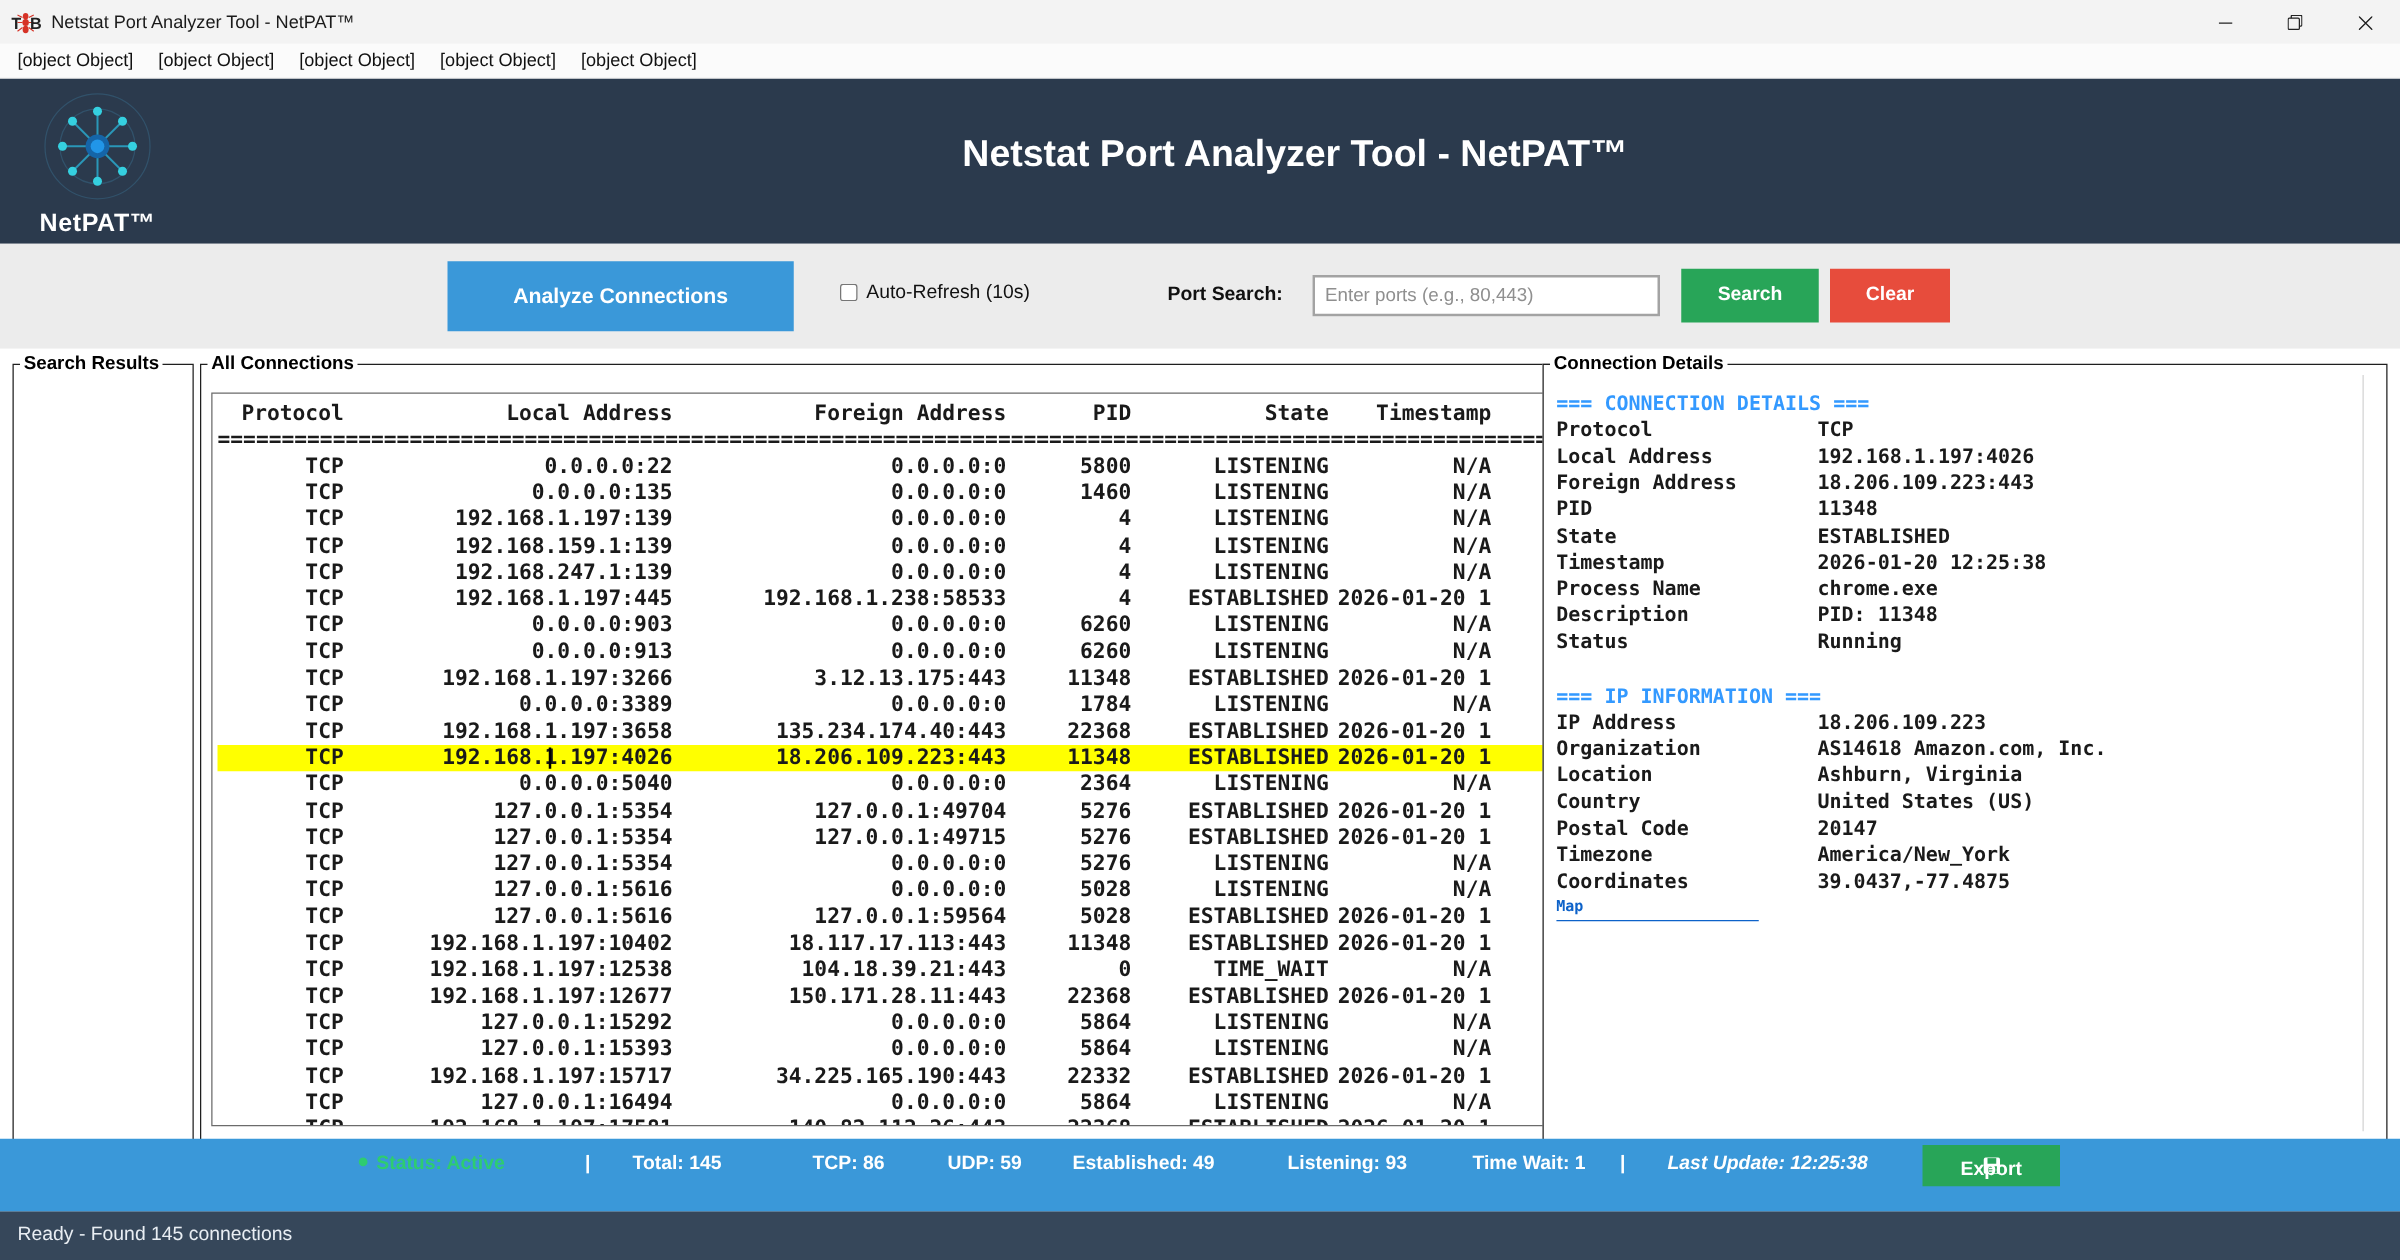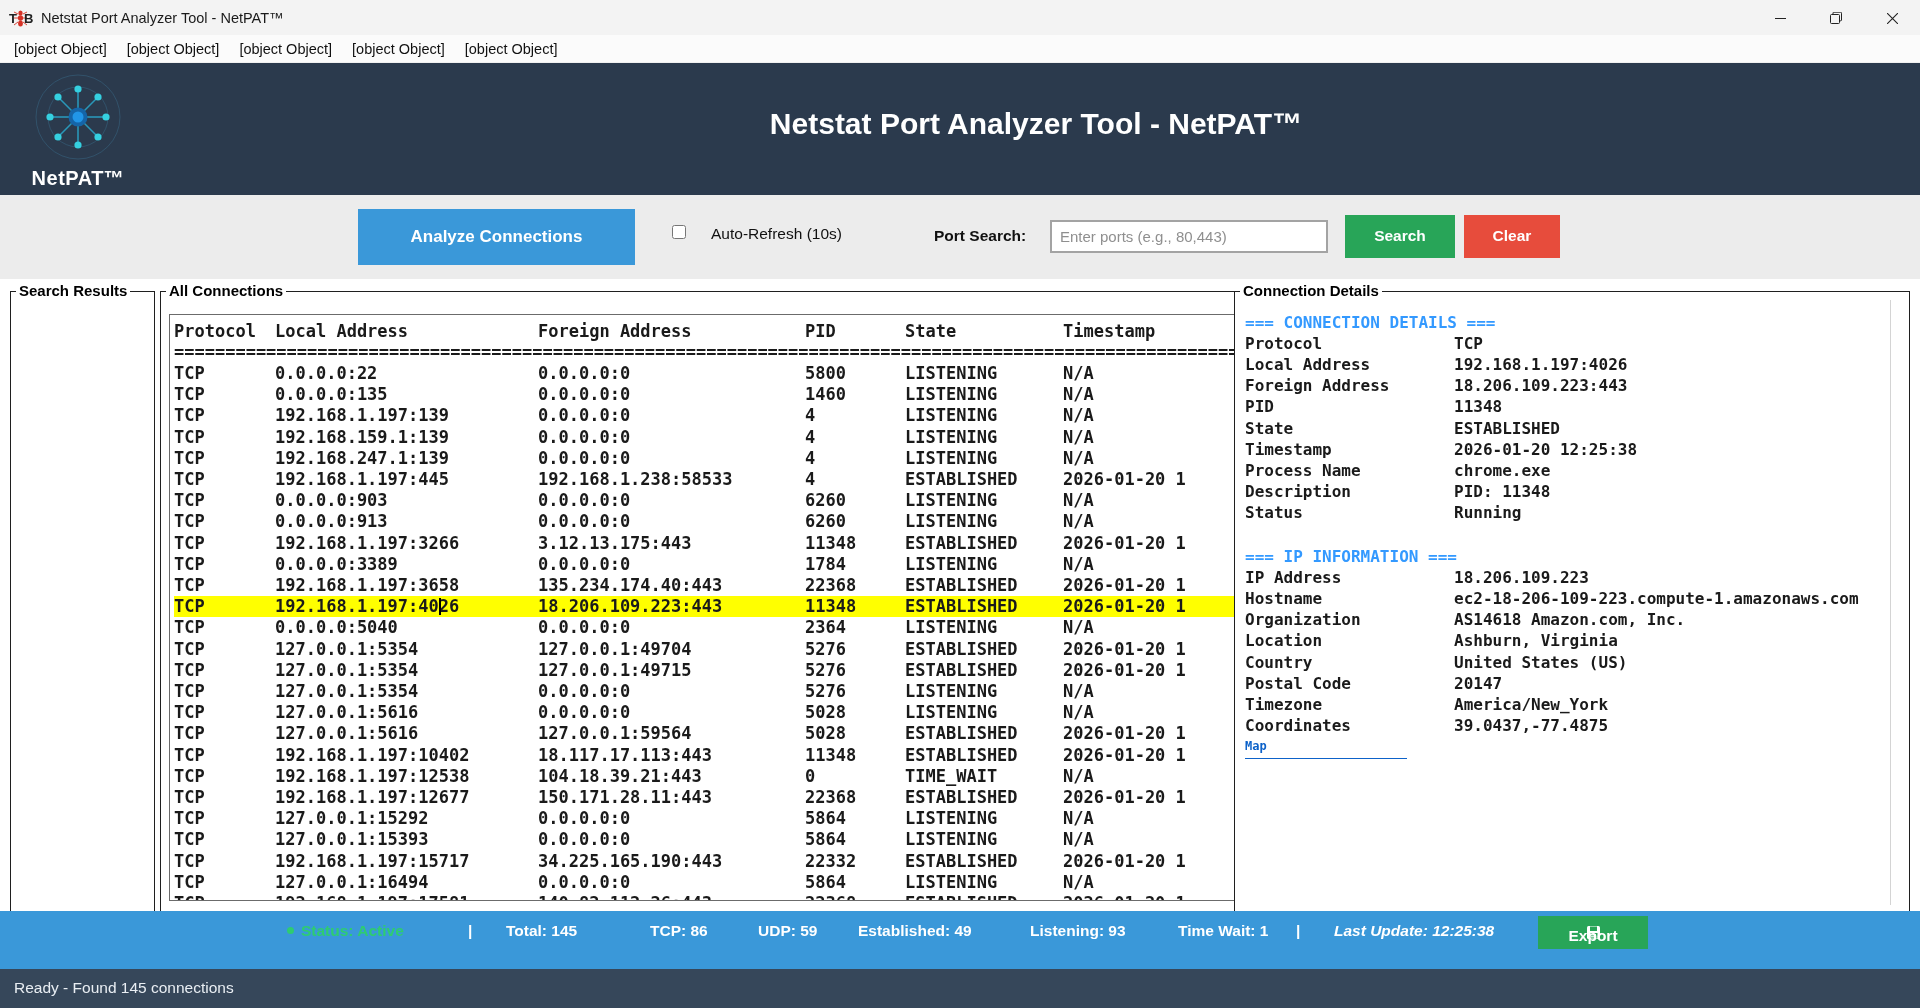--- a/index.html
+++ b/index.html
@@ -22,37 +22,37 @@
   .header { height:134px; background:var(--header-bg); position:relative; }
   .logo { position:absolute; left:28px; top:8px; width:100px; text-align:center; }
   .logo-text { color:#fff; font-weight:bold; font-size:20px; letter-spacing:.5px; margin-top:-4px; }
   .header-title { position:absolute; left:0; right:0; top:44px; text-align:center; padding-left:152px;
     color:#fff; font-size:30px; font-weight:bold; }
 
   
   .toolbar { height:85px; background:var(--toolbar-bg); position:relative; }
   .btn { border:none; color:#fff; font-weight:bold; font-family:"Liberation Sans",sans-serif; }
   .analyze-btn { position:absolute; left:358px; top:14px; width:277px; height:56px; background:var(--accent-blue); font-size:17px; }
-  .autorefresh { position:absolute; left:672px; top:30px; display:flex; gap:25px; }
+  .autorefresh { position:absolute; left:672px; top:30px; display:flex; align-items:center; gap:7px; }
   .autorefresh input { width:14px; height:14px; }
   .autorefresh span { font-size:15.5px; color:#111; }
   .port-label { position:absolute; left:934px; top:32px; font-size:15.5px; font-weight:bold; color:#111; }
   .port-input { position:absolute; left:1050px; top:25px; width:278px; height:33px; border:2px solid #a3a3a3;
     font-size:15px; padding:0 8px; font-family:"Liberation Sans",sans-serif; background:#fff; }
   .port-input::placeholder { color:#8f8f8f; }
   .search-btn { position:absolute; left:1345px; top:20px; width:110px; height:43px; background:var(--green); font-size:15.5px; }
   .clear-btn  { position:absolute; left:1464px; top:20px; width:96px;  height:43px; background:var(--red);   font-size:15.5px; }
 
   
   .main { height:642px; background:#fff; position:relative; }
   .groupbox { position:absolute; top:12px; height:623px; border:1px solid #1f1f1f; background:#fff; }
   .gb-label { position:absolute; top:-10px; left:5px; background:#fff; padding:0 3px;
     font-size:15px; font-weight:bold; color:#000; }
   .gb-search  { left:10px;   width:145px; }
-  .gb-conn    { left:160px;  width:1154px; }
+  .gb-conn    { left:160px;  width:1154px;text-align:right; }
   .gb-details { left:1234px; width:676px; }
 
   .listbox { position:absolute; left:8px; top:22px; right:8px; bottom:12px; border:1px solid #6b6b6b;
     background:#fff; overflow:hidden; padding:6px 0 0 4px; }
   .mono { font-family:"DejaVu Sans Mono", monospace; font-weight:700; font-size:17px; line-height:21.2px;
     color:#1a1a1a; white-space:pre; }
   .trow { display:flex; }
   .c-proto{width:101px;overflow:hidden;} .c-local{width:263px;overflow:hidden;position:relative;}
   .c-foreign{width:267px;overflow:hidden;} .c-pid{width:100px;overflow:hidden;}
   .c-state{width:158px;overflow:hidden;} .c-time{width:130px;overflow:hidden;}
@@ -495,24 +495,20 @@
           </div>
         <div class="dgap"></div>
         <div class="dline dsect">=== IP INFORMATION ===</div>
         <div>
 
             <div class="dline">
               <span class="k">IP Address</span>
               <span class="v">18.206.109.223</span>
             </div>
 
-            <div class="dline">
-              <span class="k">Hostname</span>
-              <span class="v">ec2-18-206-109-223.compute-1.amazonaws.com</span>
-            </div>
 
             <div class="dline">
               <span class="k">Organization</span>
               <span class="v">AS14618 Amazon.com, Inc.</span>
             </div>
 
             <div class="dline">
               <span class="k">Location</span>
               <span class="v">Ashburn, Virginia</span>
             </div>

